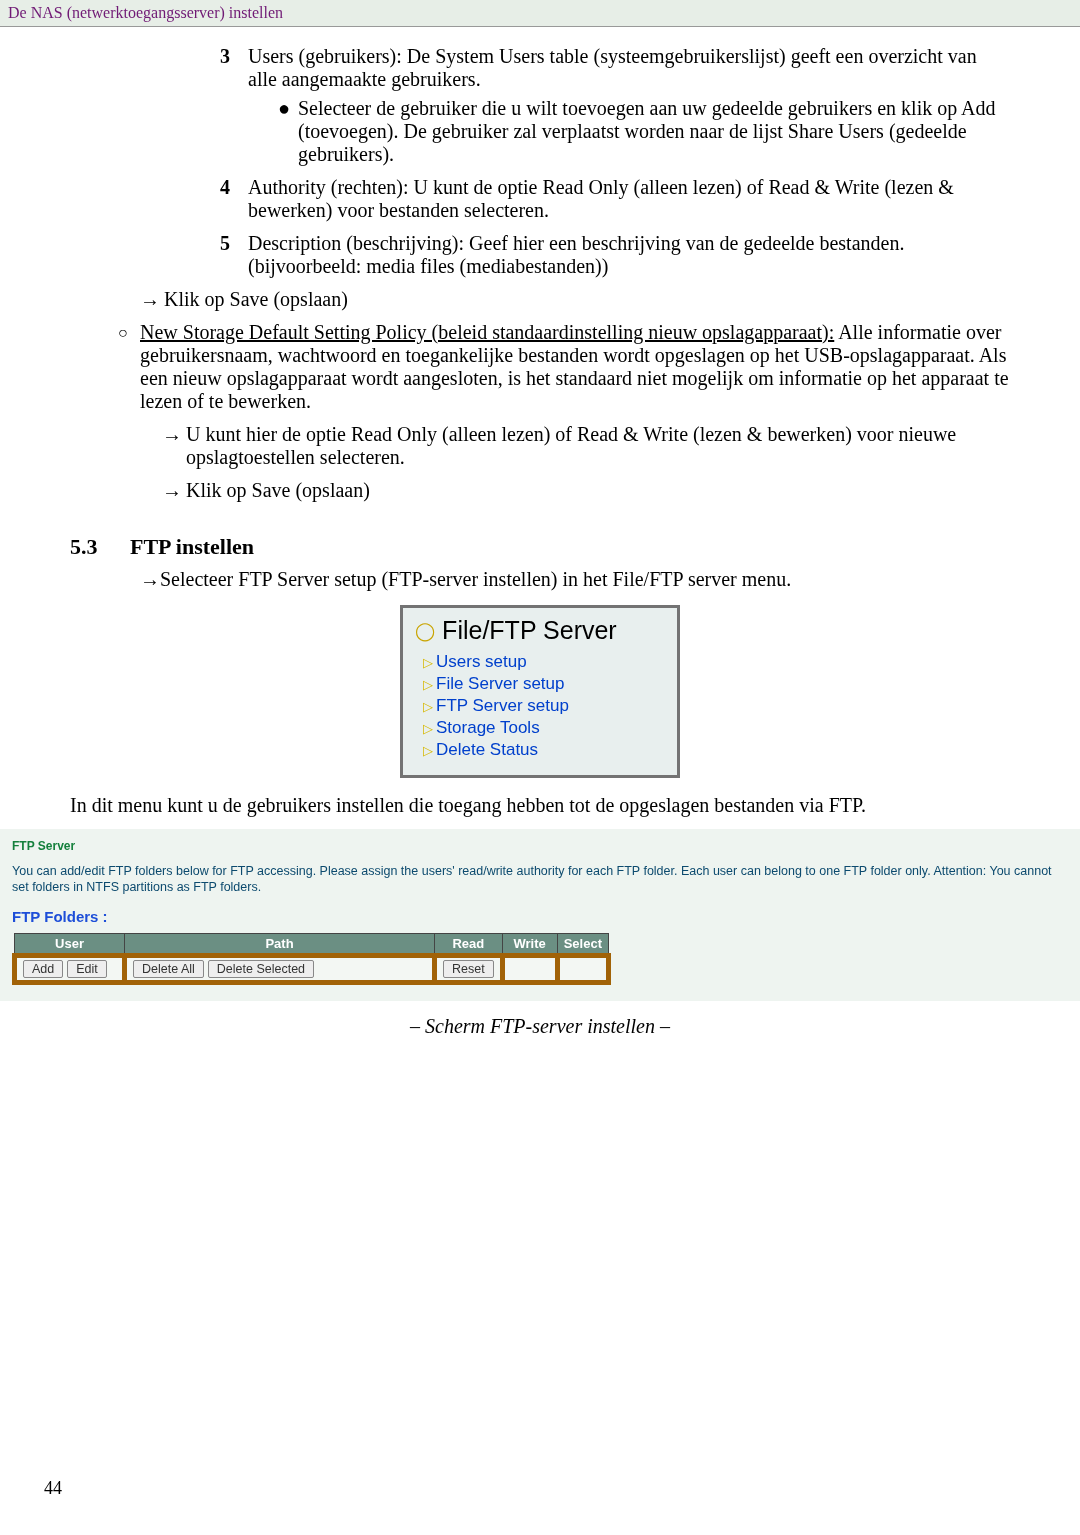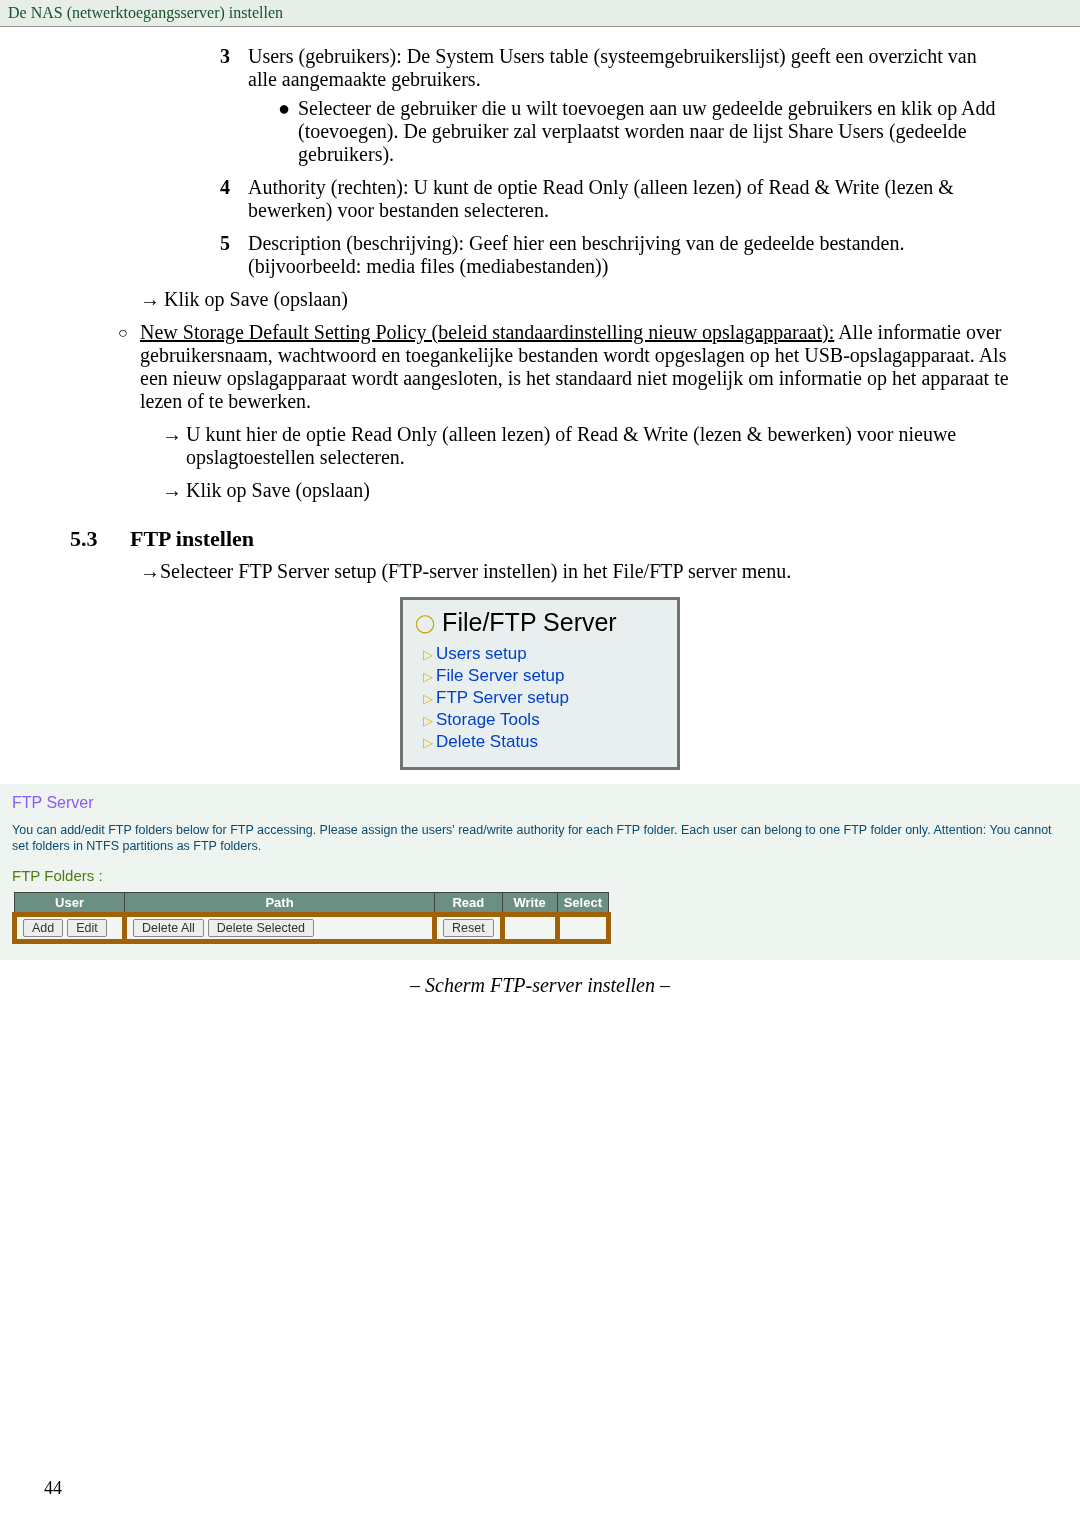--- a/index.html
+++ b/index.html
@@ -12,21 +12,21 @@
     width: 1080px;
     background: #fff;
   }
   .page {
     padding: 0 70px 40px 70px;
   }
   .header-bar {
     background: #e7eee7;
     border-bottom: 1px solid #999;
     font-size: 16px;
-    color: #14532d;
+    color: #701a75;
     padding: 4px 8px;
     margin: 0 -70px 18px -70px;
   }
   .content-indent {
     margin-left: 150px;
   }
   .numitem {
     display: flex;
     margin-bottom: 10px;
   }
@@ -77,21 +77,21 @@
     margin-top: 10px;
   }
   .arrow-sub .arrow {
     width: 24px;
     flex-shrink: 0;
   }
   .bold { font-weight: normal; }
   .underline { text-decoration: underline; }
   h2 {
     font-size: 22px;
-    margin: 24px 0 8px 0;
+    margin: 32px 0 8px 0;
     font-weight: bold;
   }
   .sec-num { display: inline-block; width: 60px; }
   .selecteer-line {
     display: flex;
     margin-left: 70px;
     margin-top: 6px;
   }
   .selecteer-line .arrow { width: 20px; flex-shrink: 0; }
   .menu-figure {
@@ -128,33 +128,33 @@
     margin-top: 16px;
     margin-bottom: 12px;
   }
   .ftp-panel {
     background: #eef4f0;
     margin: 10px -70px 0 -70px;
     padding: 10px 12px 16px 12px;
     font-family: Arial, Helvetica, sans-serif;
   }
   .ftp-title {
-    color: #8b5cf6;
-    font-weight: normal;
-    font-size: 16px;
+    color: #15803d;
+    font-weight: bold;
+    font-size: 12px;
   }
   .ftp-desc {
     font-size: 12.5px;
     color: #0c4a6e;
     margin: 10px 0;
     line-height: 1.3;
   }
   .ftp-folders-label {
-    color: #4d7c0f;
-    font-weight: normal;
+    color: #1d4ed8;
+    font-weight: bold;
     font-size: 15px;
     margin: 12px 0 8px 0;
   }
   .ftp-table {
     border-collapse: collapse;
     font-size: 13px;
   }
   .ftp-table th {
     background: #6b8f83;
     border: 1px solid #444;
@@ -270,20 +270,21 @@
     <div class="menu-title">
       <span class="ring">◯</span> <span>File/FTP Server</span>
     </div>
     <div class="menu-item"><span class="tri">▷</span><span>Users setup</span></div>
     <div class="menu-item"><span class="tri">▷</span><span>File Server setup</span></div>
     <div class="menu-item cursor-hack"><span class="tri">▷</span><span>FTP Server setup</span></div>
     <div class="menu-item"><span class="tri">▷</span><span>Storage Tools</span></div>
     <div class="menu-item"><span class="tri">▷</span><span>Delete Status</span></div>
   </div>
 
+  <div class="para">In dit menu kunt u de gebruikers instellen die toegang hebben tot de opgeslagen bestanden via FTP.</div>
 
   <div class="ftp-panel">
     <div class="ftp-title">FTP Server</div>
     <div class="ftp-desc">You can add/edit FTP folders below for FTP accessing. Please assign the users' read/write authority for each FTP folder. Each user can belong to one FTP folder only. Attention: You cannot set folders in NTFS partitions as FTP folders.</div>
     <div class="ftp-folders-label">FTP Folders  :</div>
 
     <table class="ftp-table">
       <tbody>
             <tr>
         <th style="width:110px">User</th>

